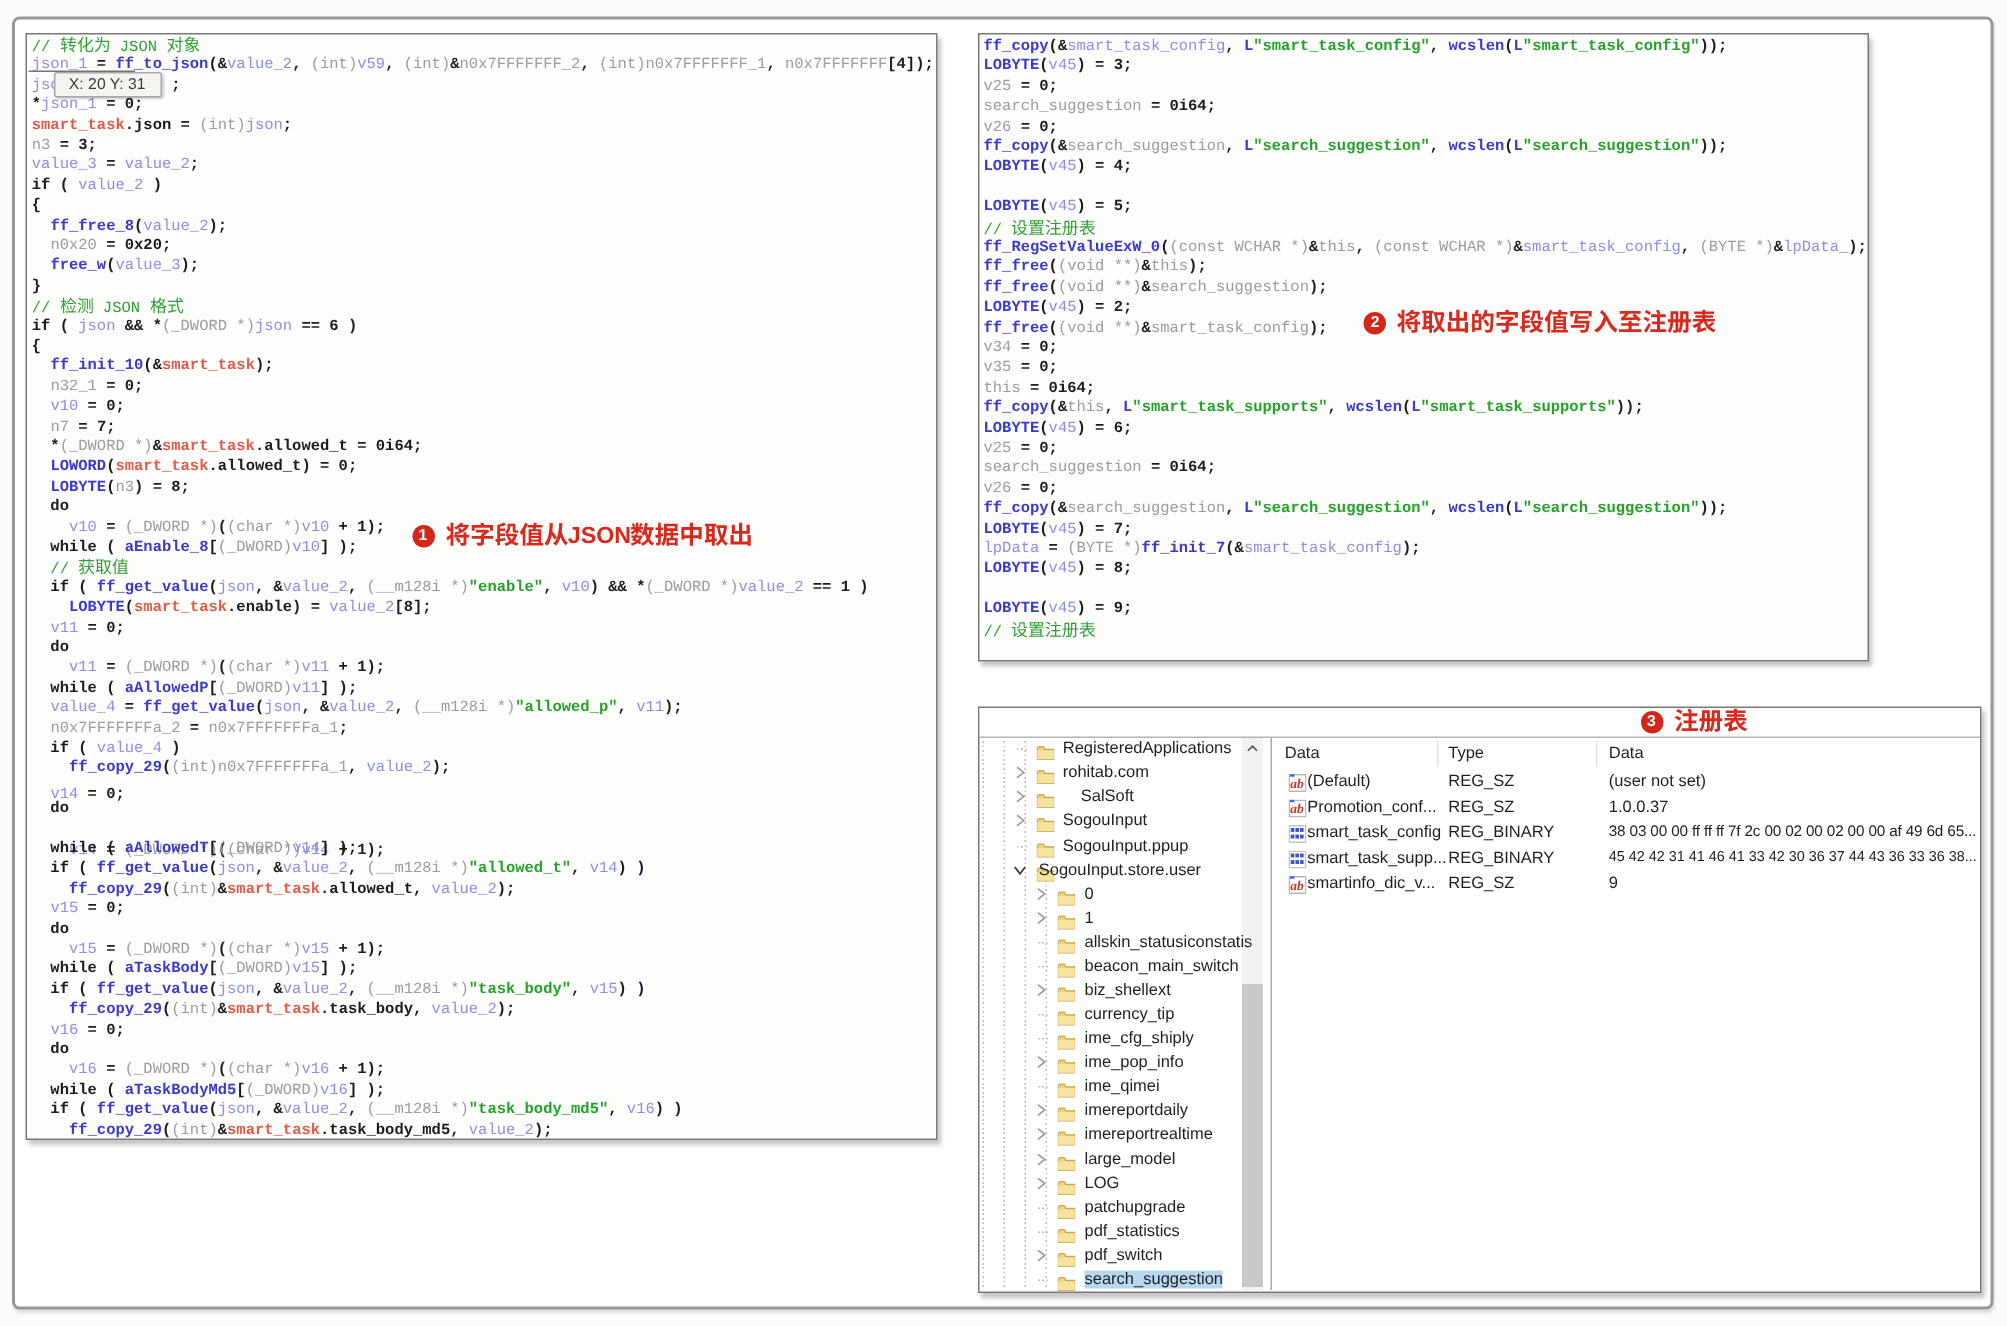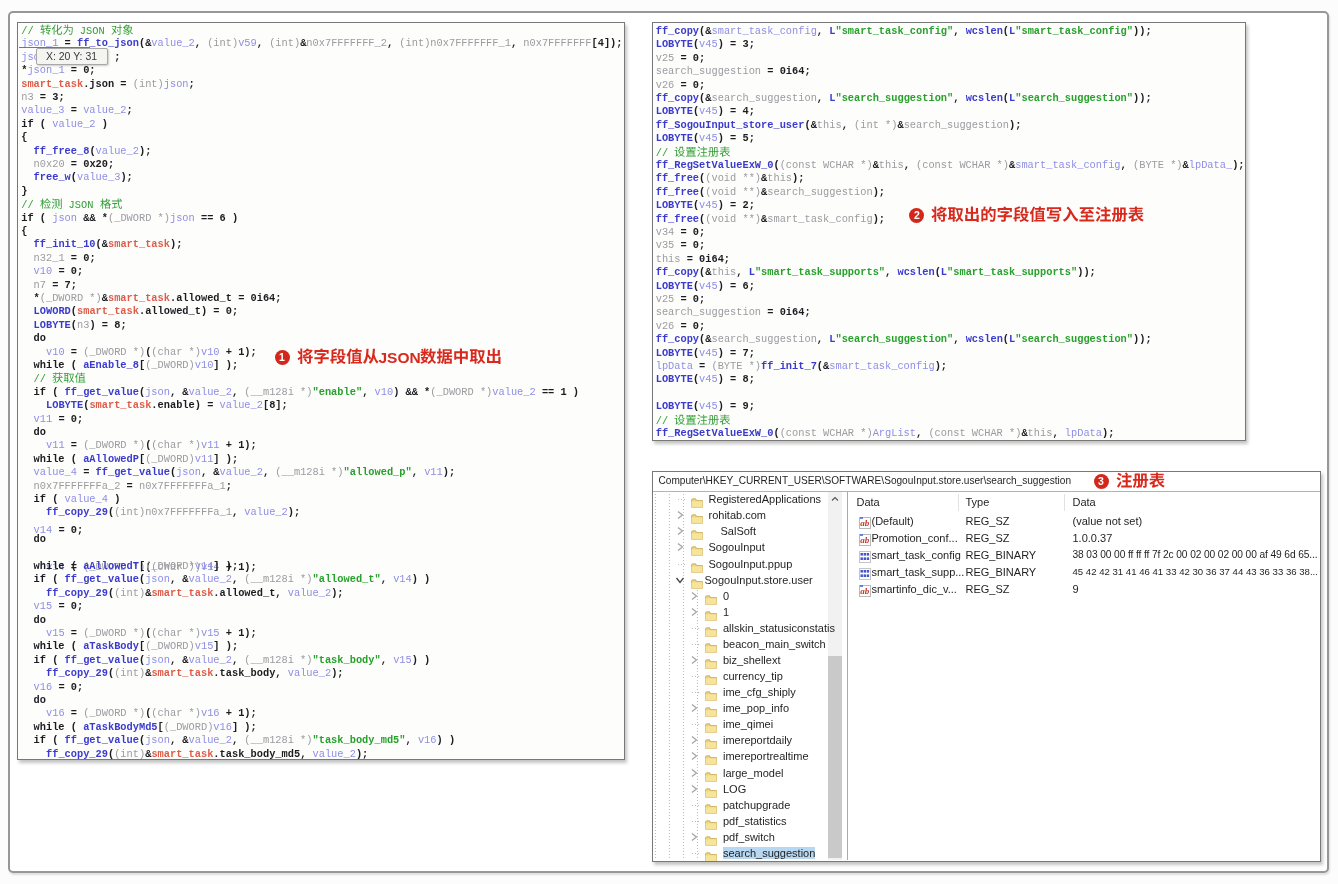--- a/index.html
+++ b/index.html
@@ -147,21 +147,20 @@
     <div class="l" style="top:724.6px"><span class="k">    </span><span class="f">ff_copy_29</span><span class="k">(</span><span class="g">(int)</span><span class="k">&amp;</span><span class="r">smart_task</span><span class="k">.task_body_md5, </span><span class="v">value_2</span><span class="k">);</span></div>
   </div>
 <div class="panel" style="left:651.5px;top:22px;width:592.5px;height:417px">
     <div class="l" style="top:2.0px"><span class="f">ff_copy</span><span class="k">(&amp;</span><span class="v">smart_task_config</span><span class="k">, </span><span class="f">L</span><span class="s">"smart_task_config"</span><span class="k">, </span><span class="f">wcslen</span><span class="k">(</span><span class="f">L</span><span class="s">"smart_task_config"</span><span class="k">));</span></div>
     <div class="l" style="top:15.4px"><span class="f">LOBYTE</span><span class="k">(</span><span class="v">v45</span><span class="k">) = 3;</span></div>
     <div class="l" style="top:28.8px"><span class="g">v25</span><span class="k"> = 0;</span></div>
     <div class="l" style="top:42.2px"><span class="g">search_suggestion</span><span class="k"> = 0i64;</span></div>
     <div class="l" style="top:55.6px"><span class="g">v26</span><span class="k"> = 0;</span></div>
     <div class="l" style="top:69.0px"><span class="f">ff_copy</span><span class="k">(&amp;</span><span class="g">search_suggestion</span><span class="k">, </span><span class="f">L</span><span class="s">"search_suggestion"</span><span class="k">, </span><span class="f">wcslen</span><span class="k">(</span><span class="f">L</span><span class="s">"search_suggestion"</span><span class="k">));</span></div>
     <div class="l" style="top:82.4px"><span class="f">LOBYTE</span><span class="k">(</span><span class="v">v45</span><span class="k">) = 4;</span></div>
-    <div class="l" style="top:95.8px"><span class="f">ff_SogouInput_store_user</span><span class="k">(&amp;</span><span class="g">this</span><span class="k">, </span><span class="g">(int *)</span><span class="k">&amp;</span><span class="g">search_suggestion</span><span class="k">);</span></div>
     <div class="l" style="top:109.2px"><span class="f">LOBYTE</span><span class="k">(</span><span class="v">v45</span><span class="k">) = 5;</span></div>
     <div class="l" style="top:122.6px"><span class="c">// </span><svg style="vertical-align:-2.9px" width="56.5" height="13.1" viewBox="0 0 56.5 13.1">
         <g transform="translate(0,9.94) scale(0.011300000000000001,-0.011300000000000001)" fill="#2f9e33">
           <use href="#qr12" x="0"></use>
           <use href="#qr13" x="1000"></use>
           <use href="#qr14" x="2000"></use>
           <use href="#qr15" x="3000"></use>
           <use href="#qr16" x="4000"></use>
         </g>
       </svg></div>
@@ -185,25 +184,23 @@
     <div class="l" style="top:377.2px"><span class="f">LOBYTE</span><span class="k">(</span><span class="v">v45</span><span class="k">) = 9;</span></div>
     <div class="l" style="top:390.6px"><span class="c">// </span><svg style="vertical-align:-2.9px" width="56.5" height="13.1" viewBox="0 0 56.5 13.1">
         <g transform="translate(0,9.94) scale(0.011300000000000001,-0.011300000000000001)" fill="#2f9e33">
           <use href="#qr12" x="0"></use>
           <use href="#qr13" x="1000"></use>
           <use href="#qr14" x="2000"></use>
           <use href="#qr15" x="3000"></use>
           <use href="#qr16" x="4000"></use>
         </g>
       </svg></div>
-    <div class="l" style="top:404.0px"><span class="f">ff_RegSetValueExW_0</span><span class="k">(</span><span class="g">(const WCHAR *)</span><span class="v">ArgList</span><span class="k">, </span><span class="g">(const WCHAR *)</span><span class="k">&amp;</span><span class="g">this</span><span class="k">, </span><span class="v">lpData</span><span class="k">);</span></div>
   </div>
 <div class="panel" style="left:651.5px;top:471px;width:667px;height:389px;background:#fff">
     <div class="abs" style="left:0;top:0;width:100%;height:18.5px;border-bottom:1px solid #b4b4b4;background:#fff"></div>
-    <div class="abs rt ad" style="left:6px;top:1px">Computer\HKEY_CURRENT_USER\SOFTWARE\SogouInput.store.user\search_suggestion</div>
     <div class="abs" style="left:194.5px;top:19.5px;width:1px;height:368px;background:#aaa"></div>
     <div class="abs dot" style="left:2.5px;top:22px;height:364px"></div>
     <div class="abs dot" style="left:16.5px;top:22px;height:364px"></div>
     <div class="abs dot" style="left:30.5px;top:22px;height:364px"></div>
     <div class="abs dot" style="left:44.5px;top:112px;height:274px"></div>
     <div class="abs" style="left:175px;top:19.5px;width:14px;height:368px;background:#f1f1f1"></div>
     <svg class="abs" style="left:178px;top:24px" width="8" height="6" viewBox="0 0 8 6">
       <path d="M1 4.5 L4 1.5 L7 4.5" fill="none" stroke="#555" stroke-width="1.1"></path>
     </svg>
     <div class="abs" style="left:175px;top:184px;width:14px;height:202px;background:#c9c9c9"></div>
@@ -243,21 +240,21 @@
         <path d="M0.5 3.3 L11.5 3.3 L11.5 9.2 L0.5 9.2 Z" fill="#f5e59c" stroke="none"></path>
       </svg></div>
     <div class="abs rt" style="left:56.0px;top:83.52px"><span>SogouInput.ppup</span></div>
     <svg class="abs" style="left:22px;top:103.6px" width="10" height="8" viewBox="0 0 10 8">
       <path d="M1.5 2 L5 6.5 L8.5 2" fill="none" stroke="#444" stroke-width="1.3"></path>
     </svg>
     <div class="abs" style="left:38.0px;top:102.6px"><svg width="12" height="10" viewBox="0 0 12 10">
         <path d="M0.5 1.8 L0.5 9.2 L11.5 9.2 L11.5 2.6 L5.6 2.6 L4.7 0.8 L1.4 0.8 Z" fill="#ecd279" stroke="#c9a54e" stroke-width="0.8"></path>
         <path d="M0.5 3.3 L11.5 3.3 L11.5 9.2 L0.5 9.2 Z" fill="#f5e59c" stroke="none"></path>
       </svg></div>
-    <div class="abs rt" style="left:52px;top:99.6px"><span>SogouInput.store.user</span></div>
+    <div class="abs rt" style="left:40px;top:99.6px"><span>SogouInput.store.user</span></div>
     <svg class="abs" style="left:37px;top:118.67999999999999px" width="8" height="10" viewBox="0 0 8 10">
       <path d="M2 1.5 L6.5 5 L2 8.5" fill="none" stroke="#a2a2a2" stroke-width="1.2"></path>
     </svg>
     <div class="abs" style="left:52.5px;top:118.67999999999999px"><svg width="12" height="10" viewBox="0 0 12 10">
         <path d="M0.5 1.8 L0.5 9.2 L11.5 9.2 L11.5 2.6 L5.6 2.6 L4.7 0.8 L1.4 0.8 Z" fill="#ecd279" stroke="#c9a54e" stroke-width="0.8"></path>
         <path d="M0.5 3.3 L11.5 3.3 L11.5 9.2 L0.5 9.2 Z" fill="#f5e59c" stroke="none"></path>
       </svg></div>
     <div class="abs rt" style="left:70.5px;top:115.67999999999999px"><span>0</span></div>
     <svg class="abs" style="left:37px;top:134.76px" width="8" height="10" viewBox="0 0 8 10">
       <path d="M2 1.5 L6.5 5 L2 8.5" fill="none" stroke="#a2a2a2" stroke-width="1.2"></path>
@@ -376,21 +373,21 @@
     <div class="abs rt" style="left:420px;top:21.5px">Data</div>
     <div class="abs" style="left:305.5px;top:22px;width:1px;height:17px;background:#e2e2e2"></div>
     <div class="abs" style="left:411px;top:22px;width:1px;height:17px;background:#e2e2e2"></div>
     <div class="abs" style="left:206px;top:42.9px"><svg width="12" height="12" viewBox="0 0 12 12">
         <rect x="0.5" y="0.5" width="11" height="11" fill="#fff" stroke="#b9b9b9" stroke-width="1"></rect>
         <path d="M1 1 L4 1" stroke="#4b69d8" stroke-width="1.6"></path>
         <text x="1.2" y="9.3" font-family="Liberation Serif" font-style="italic" font-weight="700" font-size="9" fill="#c0392b">ab</text>
       </svg></div>
     <div class="abs rt" style="left:219px;top:40.9px">(Default)</div>
     <div class="abs rt" style="left:313px;top:40.9px">REG_SZ</div>
-    <div class="abs rt " style="left:420px;top:40.9px">(value not set)</div>
+    <div class="abs rt " style="left:420px;top:40.9px">(user not set)</div>
     <div class="abs" style="left:206px;top:59.900000000000006px"><svg width="12" height="12" viewBox="0 0 12 12">
         <rect x="0.5" y="0.5" width="11" height="11" fill="#fff" stroke="#b9b9b9" stroke-width="1"></rect>
         <path d="M1 1 L4 1" stroke="#4b69d8" stroke-width="1.6"></path>
         <text x="1.2" y="9.3" font-family="Liberation Serif" font-style="italic" font-weight="700" font-size="9" fill="#c0392b">ab</text>
       </svg></div>
     <div class="abs rt" style="left:219px;top:57.900000000000006px">Promotion_conf...</div>
     <div class="abs rt" style="left:313px;top:57.900000000000006px">REG_SZ</div>
     <div class="abs rt " style="left:420px;top:57.900000000000006px">1.0.0.37</div>
     <div class="abs" style="left:206px;top:76.9px"><svg width="12" height="12" viewBox="0 0 12 12">
         <rect x="0.5" y="0.5" width="11" height="11" fill="#fff" stroke="#c5c5c5" stroke-width="1"></rect>

